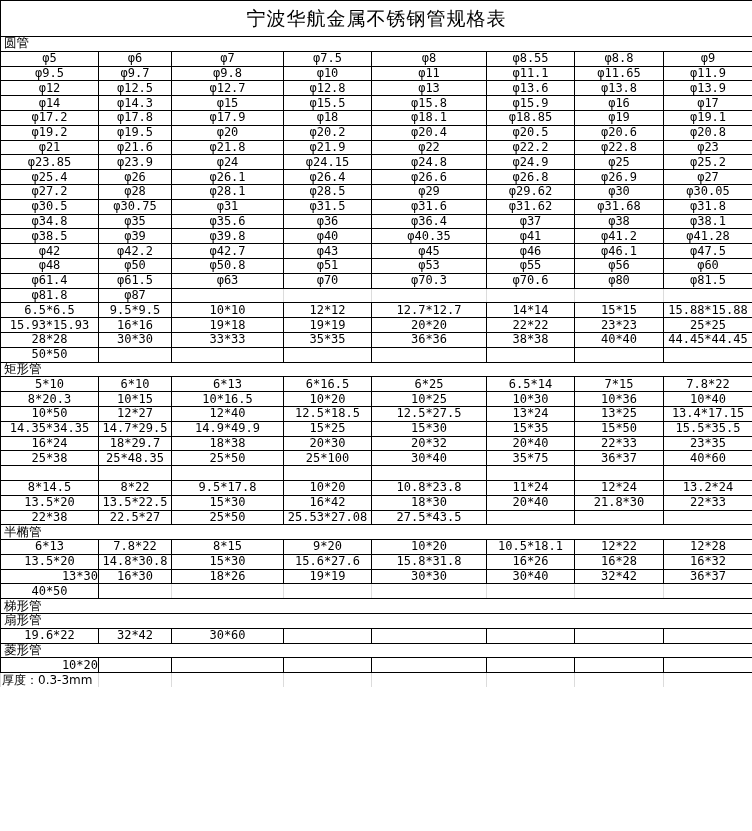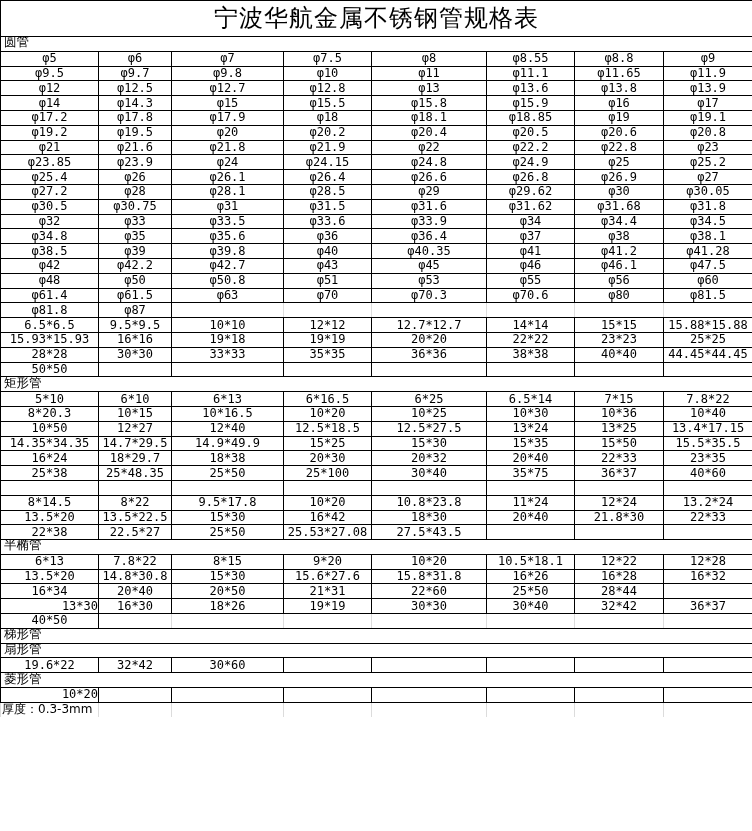--- a/index.html
+++ b/index.html
@@ -9,25 +9,25 @@
     border:1px solid #000;
     height:13.8px;
     font-family:"DejaVu Sans Mono","DejaVu Sans",monospace;
     font-size:12px;line-height:13px;
     text-align:center;vertical-align:middle;
     white-space:nowrap;overflow:hidden;padding:0;
   }
   tr.title-row td{
     height:35px;
     font-family:"DejaVu Sans","Liberation Sans",sans-serif;
-    font-size:24px;letter-spacing:1px;font-weight:500;
+    font-size:19px;letter-spacing:1px;font-weight:500;
   }
   td.sec{
     text-align:left;padding-left:3px;
-    font-family:Liberation Mono, monospace;
+    font-family:Liberation Serif, serif;
     font-size:12.5px;
   }
   td.left{text-align:right;padding-left:2px;}
   td.gray{border-left-color:var(--grid,#dcdcdc);border-right-color:var(--grid,#dcdcdc);}
   tr.footer td{
     border-left-color:var(--grid,#dcdcdc);
     border-right-color:var(--grid,#dcdcdc);
     border-bottom:none;
     text-align:left;padding-left:1px;
     font-family:"DejaVu Sans","Liberation Sans",sans-serif;
@@ -158,30 +158,20 @@
         <td>φ30.5</td>
         <td>φ30.75</td>
         <td>φ31</td>
         <td>φ31.5</td>
         <td>φ31.6</td>
         <td>φ31.62</td>
         <td>φ31.68</td>
         <td>φ31.8</td>
       </tr>
       <tr>
-        <td>φ32</td>
-        <td>φ33</td>
-        <td>φ33.5</td>
-        <td>φ33.6</td>
-        <td>φ33.9</td>
-        <td>φ34</td>
-        <td>φ34.4</td>
-        <td>φ34.5</td>
-      </tr>
-      <tr>
         <td>φ34.8</td>
         <td>φ35</td>
         <td>φ35.6</td>
         <td>φ36</td>
         <td>φ36.4</td>
         <td>φ37</td>
         <td>φ38</td>
         <td>φ38.1</td>
       </tr>
       <tr>
@@ -394,30 +384,20 @@
         <td>13.5*20</td>
         <td>14.8*30.8</td>
         <td>15*30</td>
         <td>15.6*27.6</td>
         <td>15.8*31.8</td>
         <td>16*26</td>
         <td>16*28</td>
         <td>16*32</td>
       </tr>
       <tr>
-        <td>16*34</td>
-        <td>20*40</td>
-        <td>20*50</td>
-        <td>21*31</td>
-        <td>22*60</td>
-        <td>25*50</td>
-        <td>28*44</td>
-        <td></td>
-      </tr>
-      <tr>
         <td class="left">13*30</td>
         <td>16*30</td>
         <td>18*26</td>
         <td>19*19</td>
         <td>30*30</td>
         <td>30*40</td>
         <td>32*42</td>
         <td>36*37</td>
       </tr>
       <tr>

